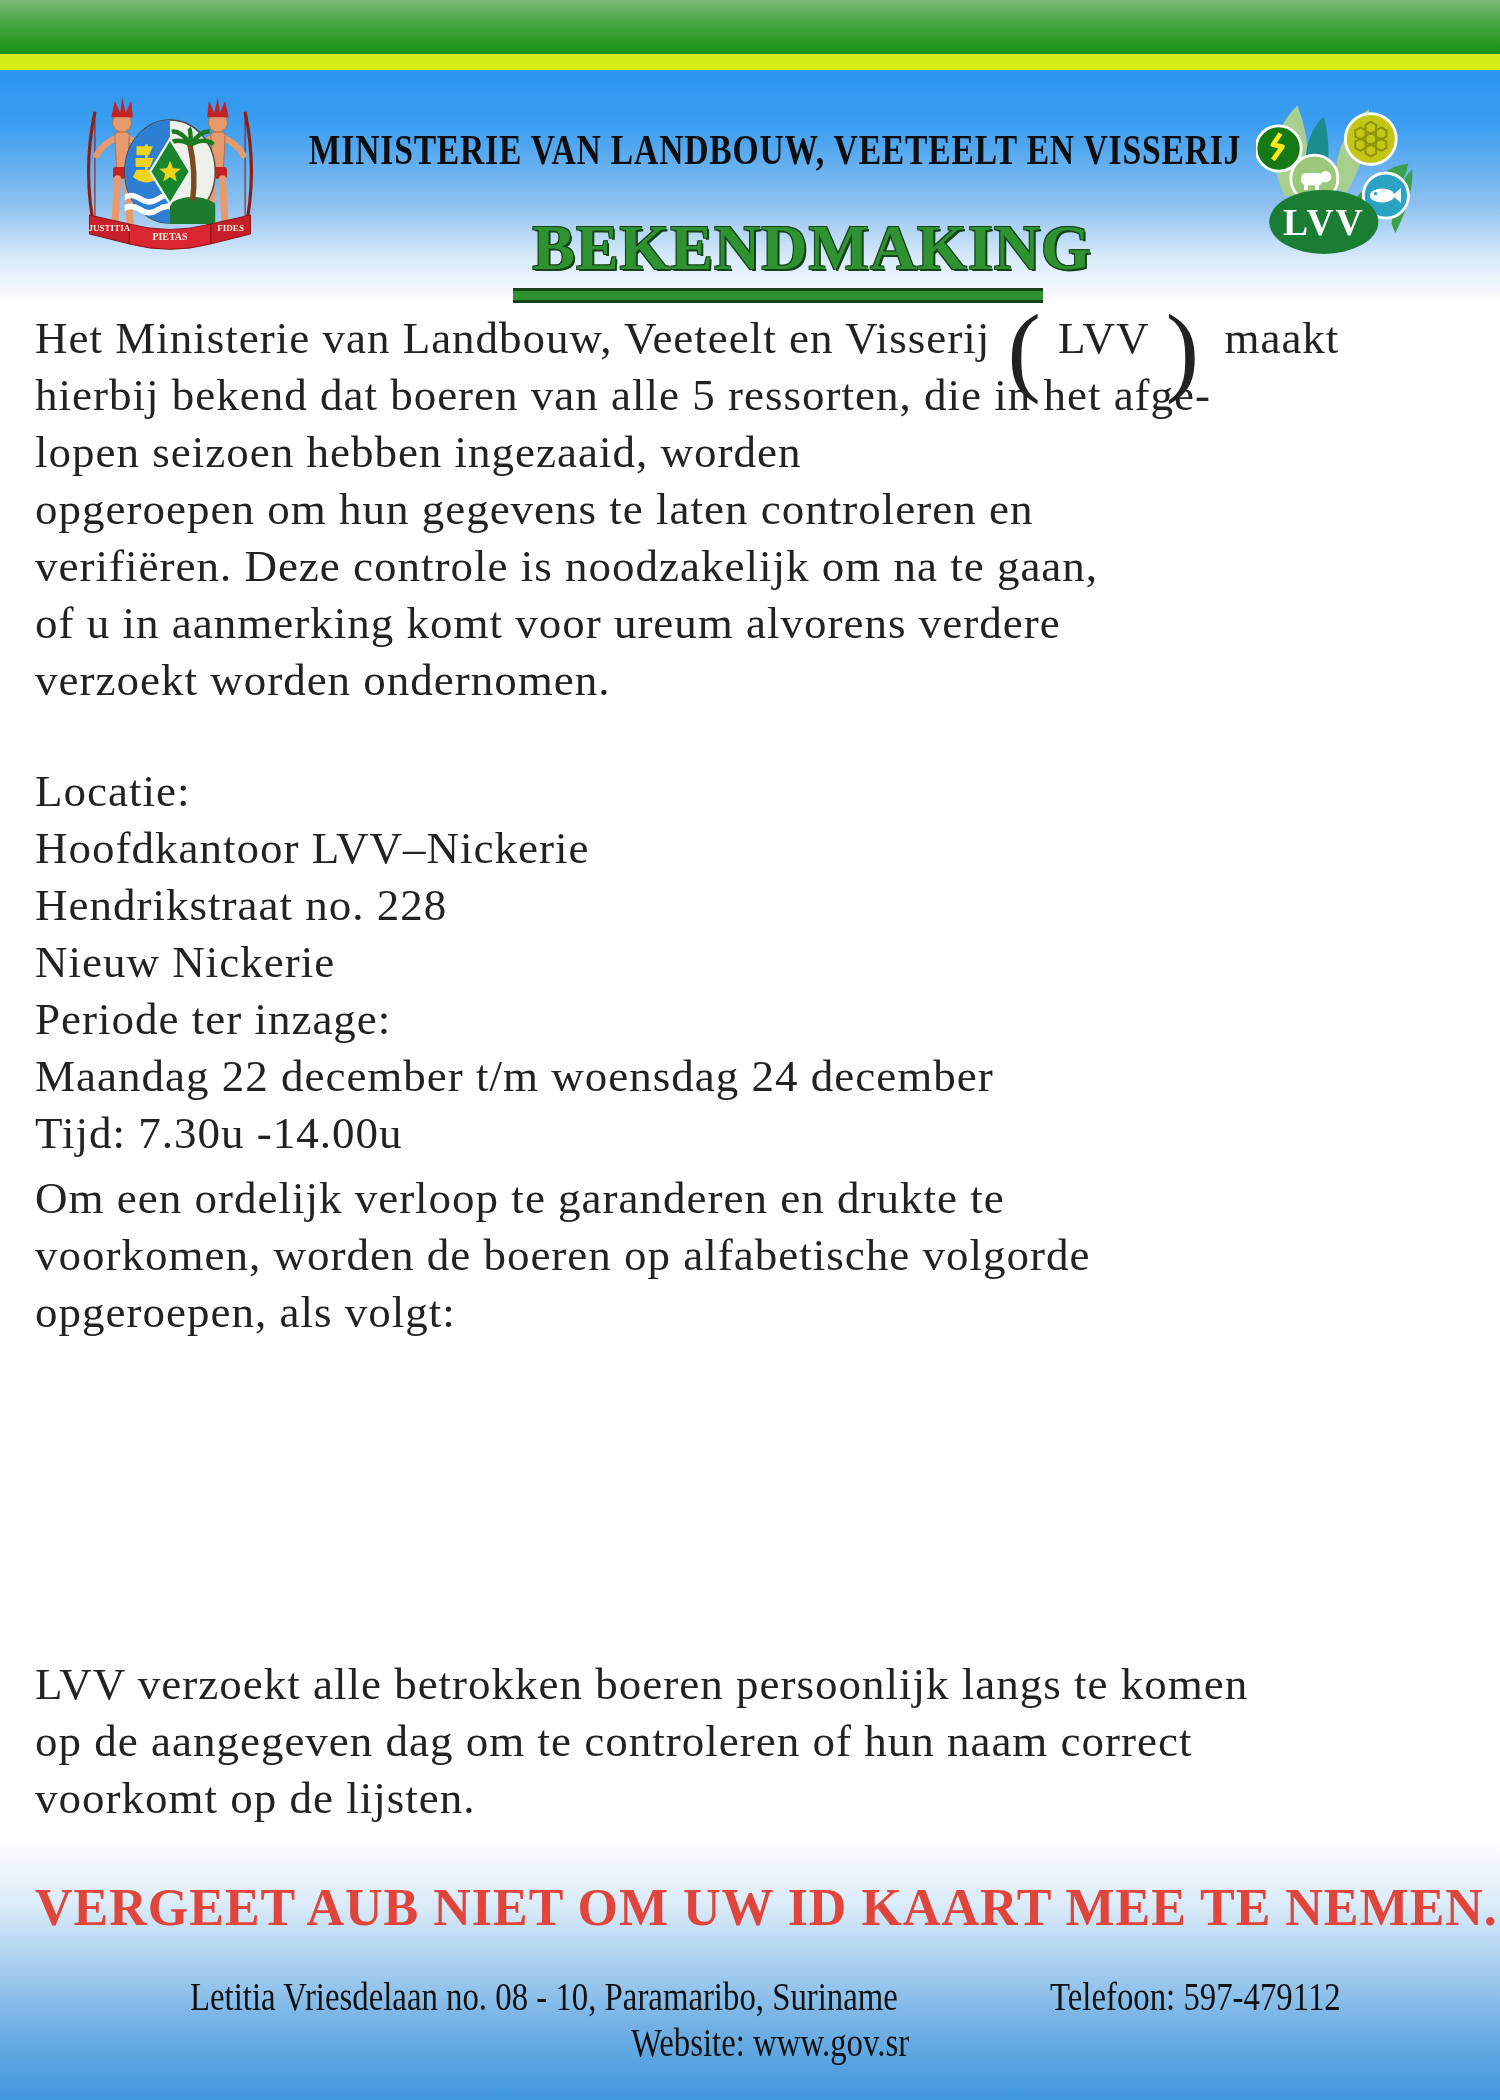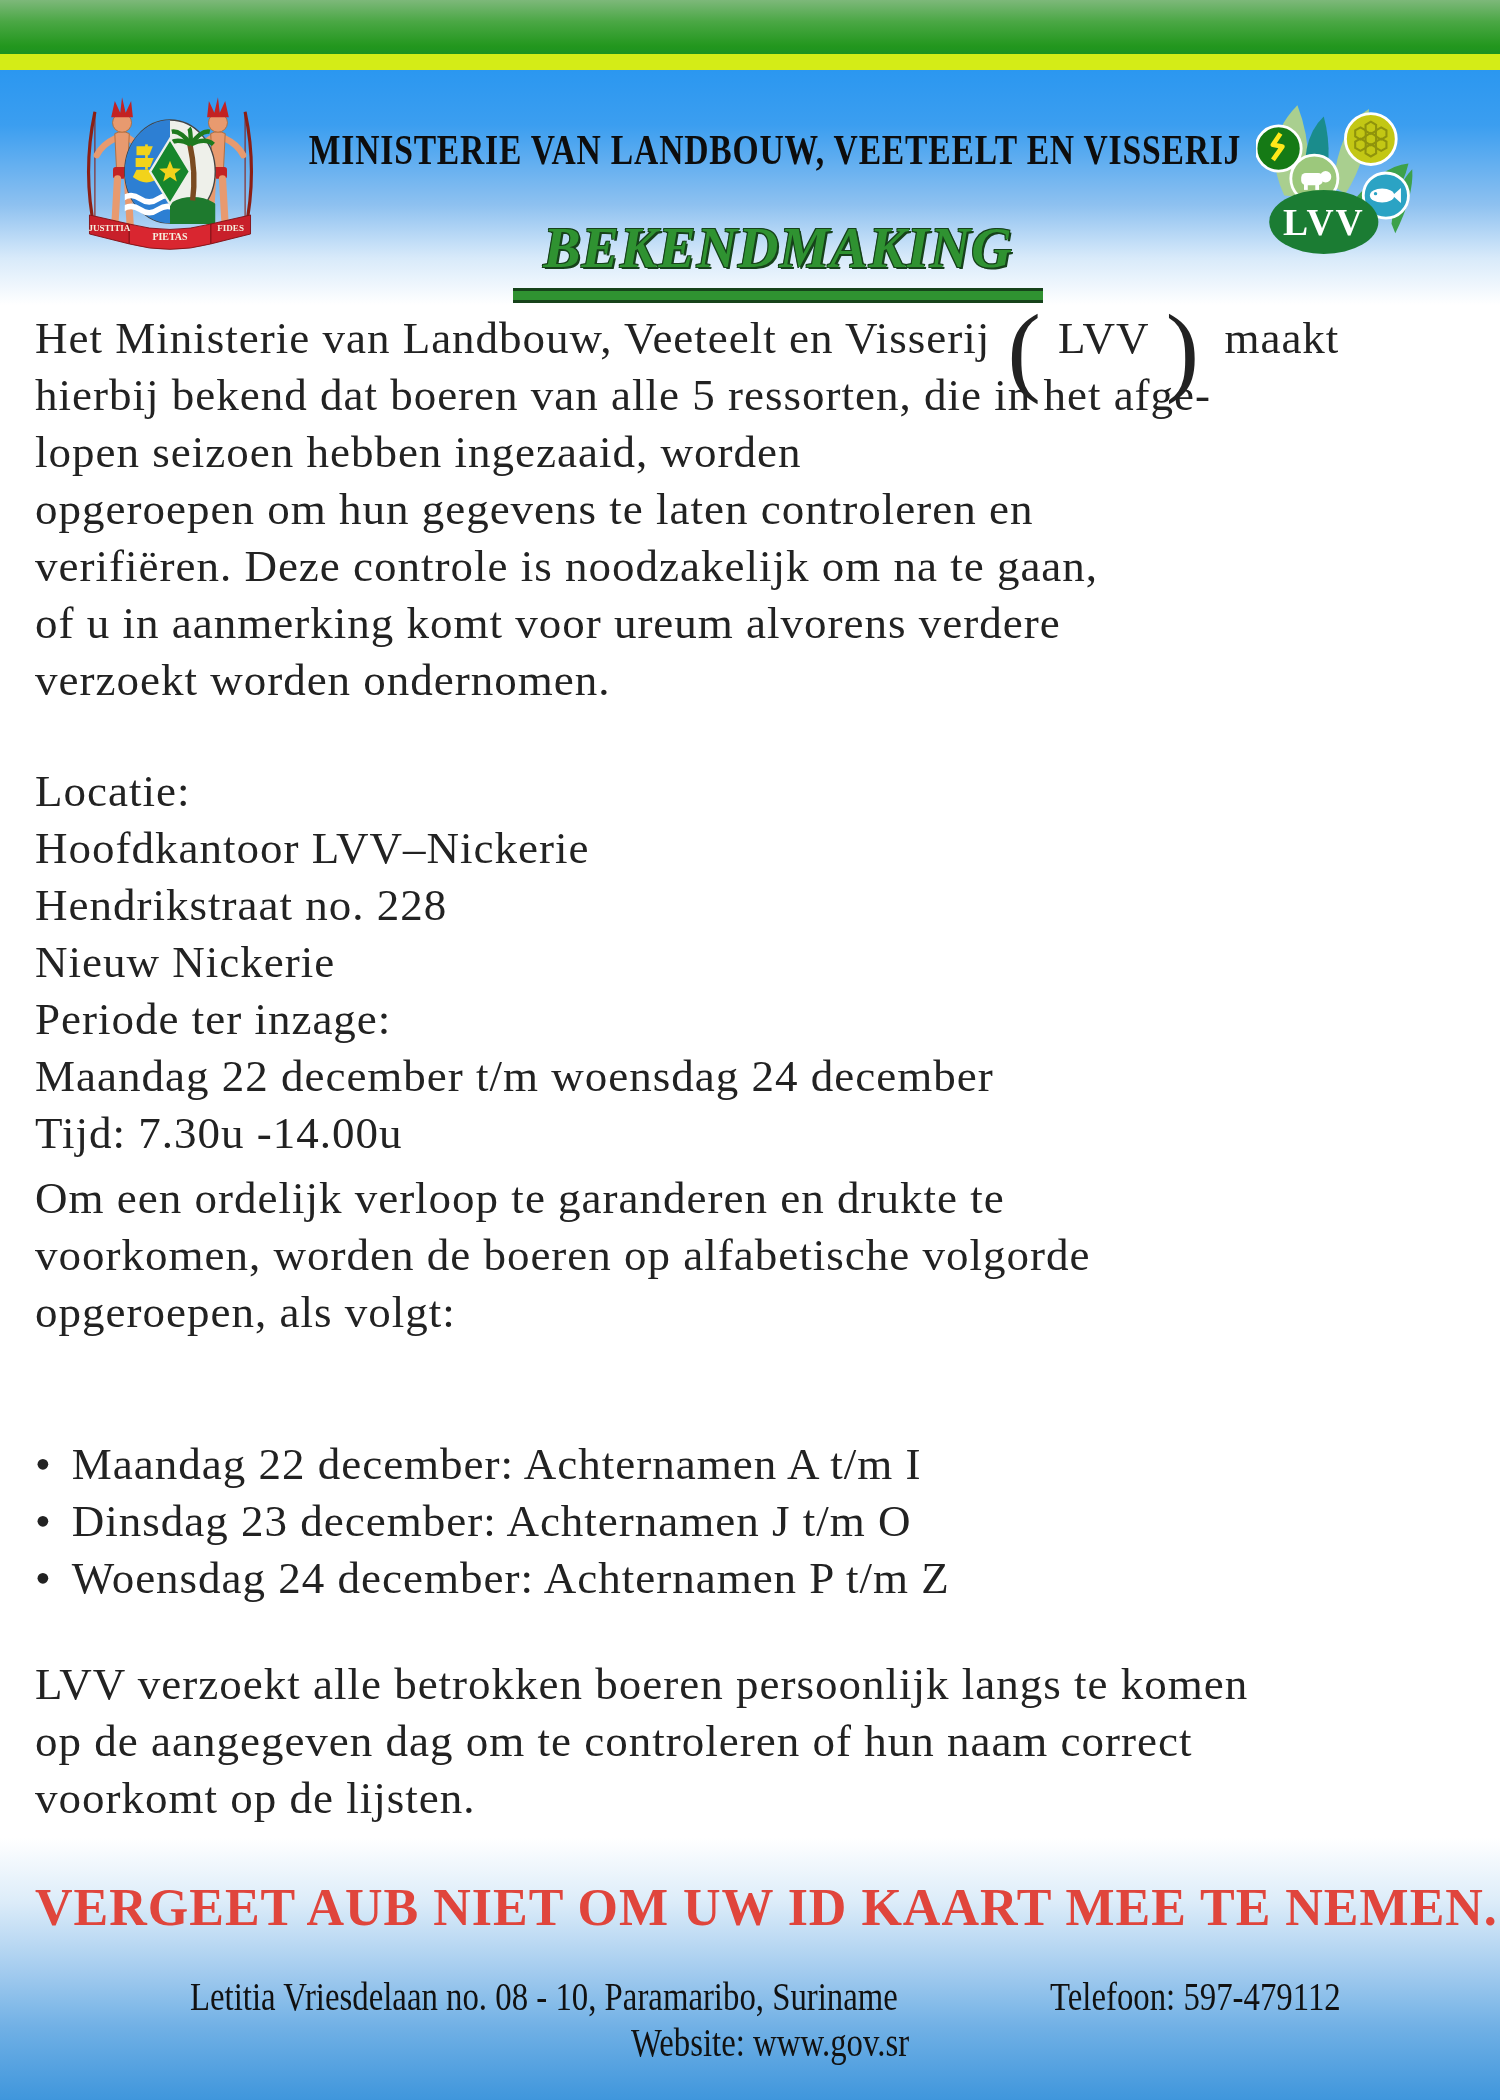--- a/index.html
+++ b/index.html
@@ -12,25 +12,24 @@
       #2b97f0 70px,#3b9ef0 125px,#8ec1f0 205px,#d8eafa 258px,#ffffff 305px,
       #ffffff 1838px,
       #dcecf9 1902px,#a6cdef 1968px,#70b0e5 2028px,#3f96dc 2100px);
   }
   .ministry-title{
     position:absolute;left:775px;top:126px;transform:translateX(-50%) scaleX(0.8);
     transform-origin:center;font-size:42px;font-weight:bold;color:#0d0d0d;
     white-space:nowrap;letter-spacing:1px;
   }
   .bek-title{
-    position:absolute;left:778px;top:216px;transform:translateX(-50%);
-    font-size:56px;line-height:64px;font-weight:bold;color:#2f9231;
+    position:absolute;left:812px;top:216px;transform:translateX(-50%);
+    font-size:64px;line-height:64px;font-weight:bold;color:#2f9231;
     letter-spacing:1px;white-space:nowrap;
     text-shadow:2px 2px 0 #16421a,-1px -1px 0 #16421a,1px -1px 0 #16421a,-1px 1px 0 #16421a;
-    font-style:italic;
   }
   .bek-underline{
     position:absolute;left:778px;top:288px;transform:translateX(-50%);
     width:530px;height:9px;background:#2f9231;
     border-top:3px solid #16421a;border-bottom:3px solid #16421a;
   }
   .textblock{position:absolute;left:35px;}
   .line{height:57px;line-height:57px;font-size:45px;letter-spacing:1px;white-space:nowrap;}
   .bigparen{font-size:100px;vertical-align:-30px;font-weight:normal;margin:0 5px;letter-spacing:0;}
   .post-word{margin-left:8px;}
@@ -193,31 +192,20 @@
     <div class="line">Maandag 22 december t/m woensdag 24 december</div>
     <div class="line">Tijd: 7.30u -14.00u</div>
   </div>
 
   <div class="textblock" style="top:1170px;">
     <div class="line">Om een ordelijk verloop te garanderen en drukte te</div>
     <div class="line">voorkomen, worden de boeren op alfabetische volgorde</div>
     <div class="line">opgeroepen, als volgt:</div>
   </div>
 
-  <div class="textblock" style="top:1436px;">
-    <div class="line">
-      <span class="bullet">•</span><span>Maandag 22 december: Achternamen A t/m I</span>
-    </div>
-    <div class="line">
-      <span class="bullet">•</span><span>Dinsdag 23 december: Achternamen J t/m O</span>
-    </div>
-    <div class="line">
-      <span class="bullet">•</span><span>Woensdag 24 december: Achternamen P t/m Z</span>
-    </div>
-  </div>
 
   <div class="textblock" style="top:1656px;">
     <div class="line">LVV verzoekt alle betrokken boeren persoonlijk langs te komen</div>
     <div class="line">op de aangegeven dag om te controleren of hun naam correct</div>
     <div class="line">voorkomt op de lijsten.</div>
   </div>
 
   <div class="warning">VERGEET AUB NIET OM UW ID KAART MEE TE NEMEN.</div>
 
   <div class="footer-address">Letitia Vriesdelaan no. 08 - 10, Paramaribo, Suriname</div>

